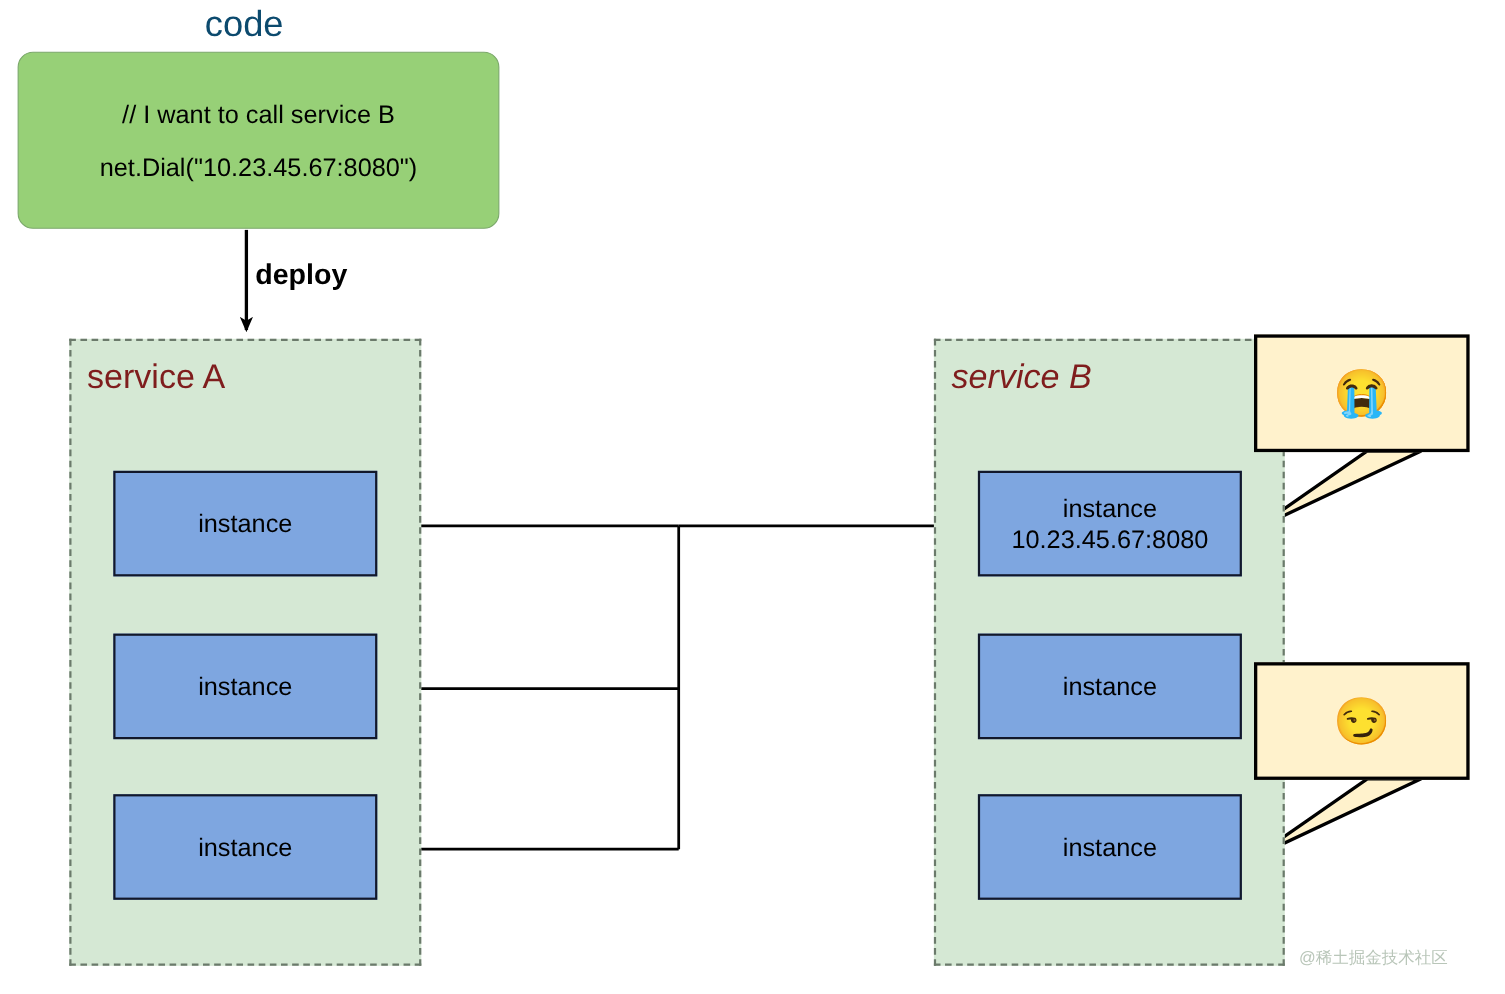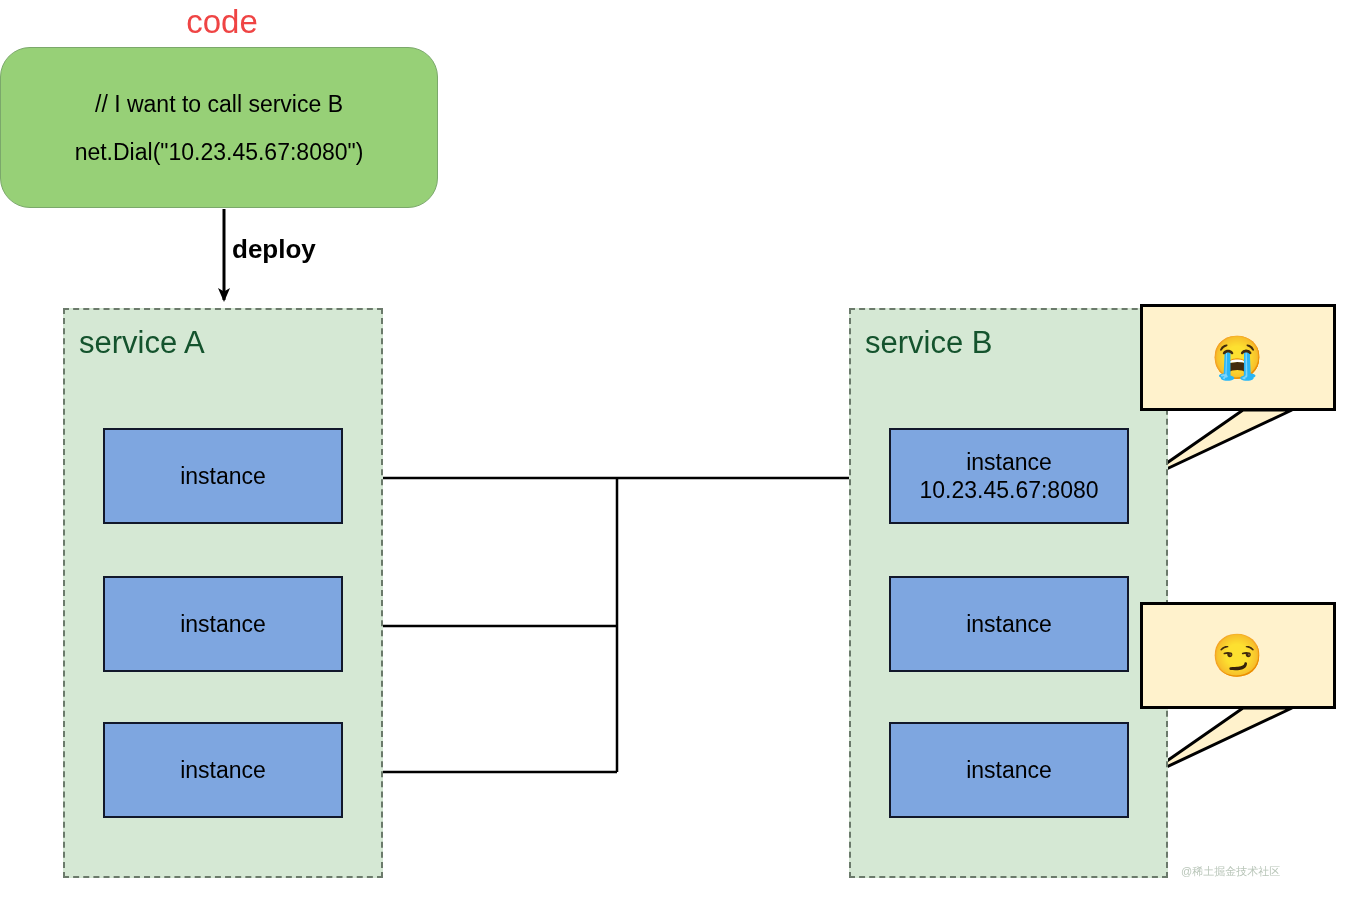--- a/index.html
+++ b/index.html
@@ -23,30 +23,30 @@
   }
   .abs { position: absolute; }
 
   
   #code-title {
     left: 0px; top: 2px;
     width: 444px;
     text-align: center;
     font-size: 33px;
     line-height: 40px;
-    color: #ef4444;
+    color: #0c4a6e;
   }
 
   
   #code-box {
-    left: 0; top: 47px;
+    left: 16px; top: 47px;
     width: 438px; height: 161px;
     background: #97D077;
     border: 1px solid #7BA86B;
-    border-radius: 30px;
+    border-radius: 14px;
     box-sizing: border-box;
     display: flex;
     flex-direction: column;
     align-items: center;
     justify-content: center;
     gap: 22px;
   }
   #code-box .codeline {
     font-size: 23px;
     line-height: 26px;
@@ -68,25 +68,25 @@
     border: 2px dashed #6B7A6B;
     box-sizing: border-box;
   }
   #service-a-box { left: 63px; top: 308px; width: 320px; height: 570px; }
   #service-b-box { left: 849px; top: 308px; width: 319px; height: 570px; }
 
   .service-title {
     position: absolute;
     font-size: 31px;
     line-height: 36px;
-    color: #14532d;
+    color: #7f1d1d;
     white-space: nowrap;
   }
   #service-a-title { left: 79px; top: 325px; }
-  #service-b-title { left: 865px; top: 325px; }
+  #service-b-title { left: 865px; top: 325px; font-style: italic; }
 
   
   .instance {
     position: absolute;
     background: #7EA6E0;
     border: 2px solid #12182B;
     box-sizing: border-box;
     display: flex;
     flex-direction: column;
     align-items: center;
@@ -120,21 +120,21 @@
   #bubble-1 { left: 1140px; top: 304px; }
   #bubble-2 { left: 1140px; top: 602px; }
   .bubble .emoji {
     font-size: 42px;
     line-height: 46px;
   }
 
   
   #watermark {
     left: 1181px; top: 861px;
-    font-size: 11px;
+    font-size: 15px;
     line-height: 20px;
     color: #b9c6b9;
     white-space: nowrap;
   }
 </style>
 </head>
 <body>
 
 <svg id="canvas" viewBox="0 0 1368 904" xmlns="http://www.w3.org/2000/svg">
   <defs>

